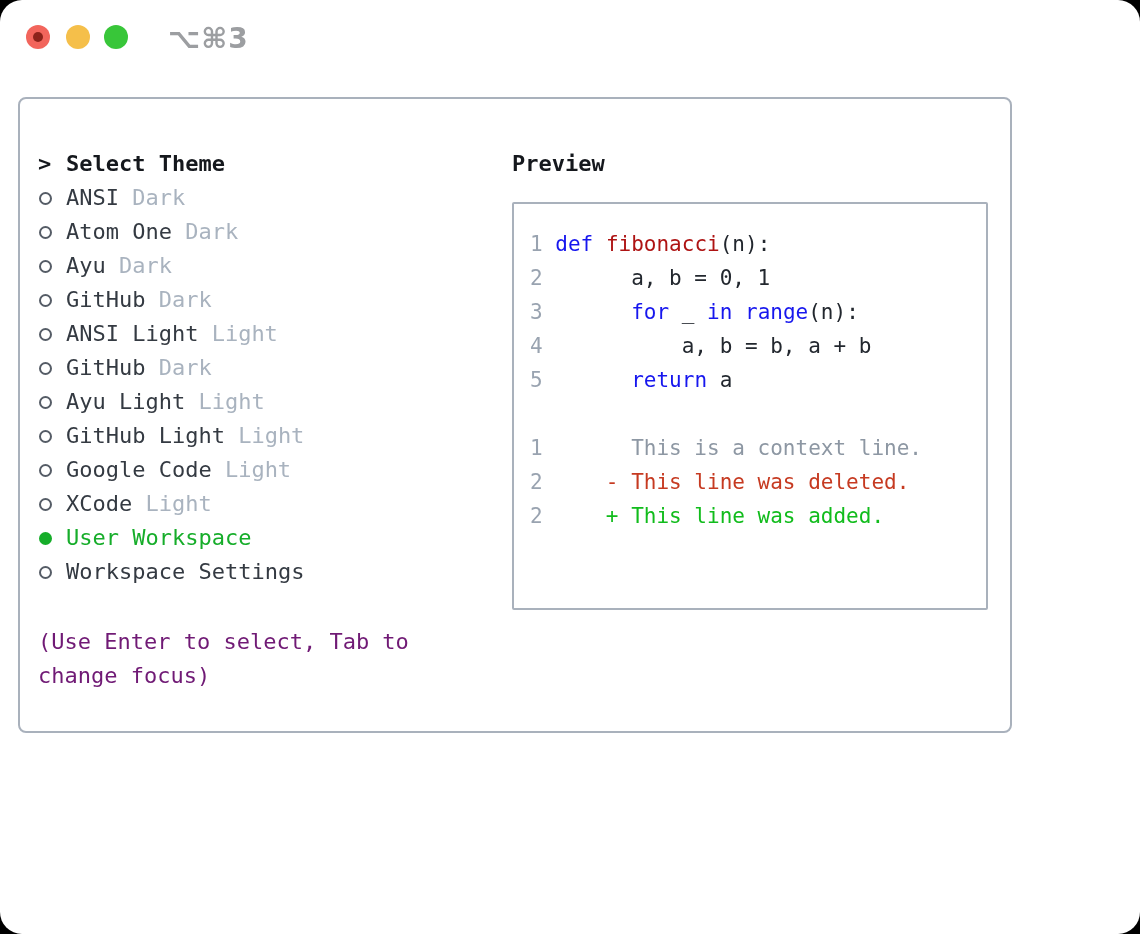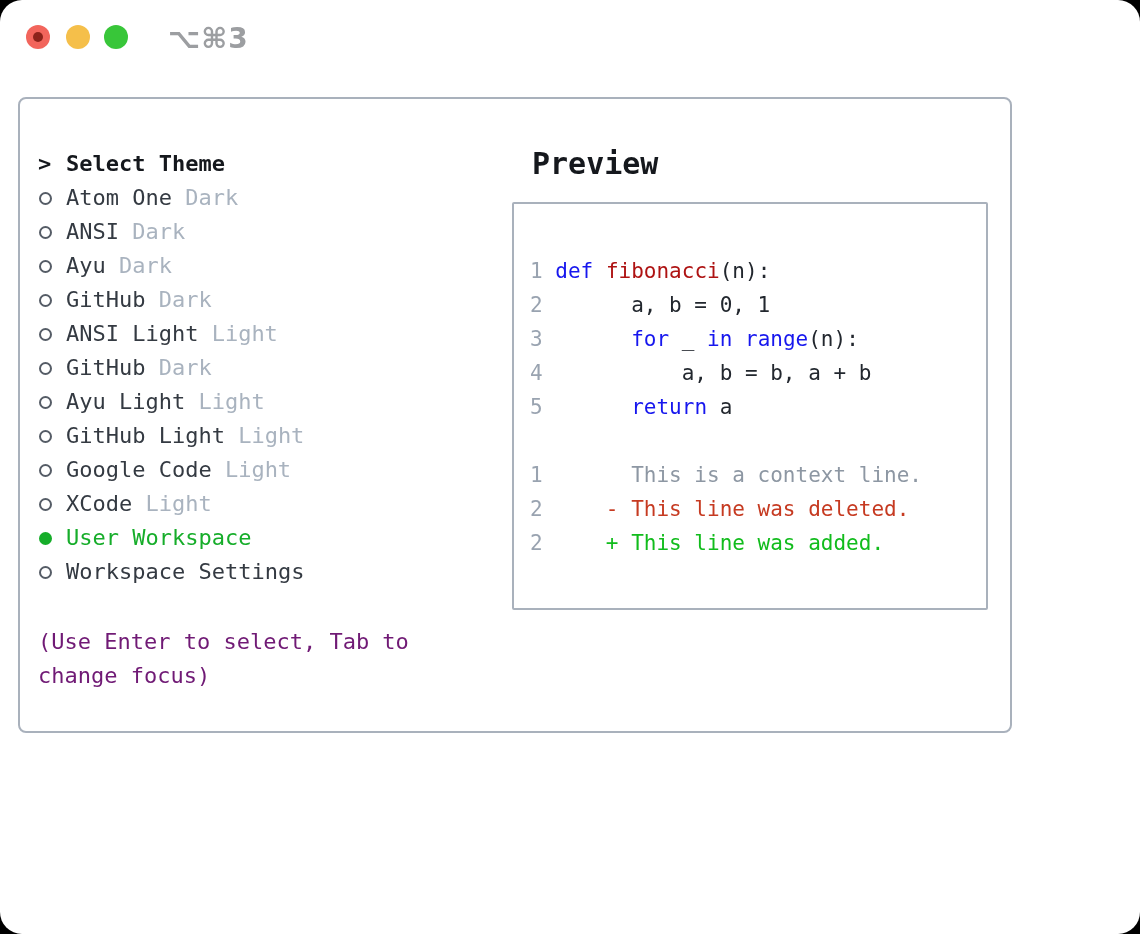--- a/index.html
+++ b/index.html
@@ -30,24 +30,24 @@
   .ring.sel{background:#16ad2a;border-color:#16ad2a;}
   .hdr{font-weight:bold;color:#15181d;}
   .item-label{color:#343a42;}
   .item-label.sel{color:#16ad2a;}
   .variant{color:#a9b3bf;margin-left:0.6em;}
   .apply-hdr{margin-top:34px;}
   .apply-hdr .label{color:#15181d;}
   .help{margin-top:36px;color:#701a75;}
 
   .right{position:absolute;left:492px;top:48px;}
-  .preview-title{height:34px;line-height:34px;font-size:30px;font-weight:bold;color:#15181d;margin-left:20px;}
+  .preview-title{height:34px;line-height:34px;font-size:22px;font-weight:bold;color:#15181d;margin-left:0;}
   .preview-box{position:absolute;left:18px;top:103px;width:476px;height:408px;
                border:2px solid #a9b1bc;border-radius:2px;box-sizing:border-box;background:#fff;}
-  .code{padding:50px 0 0 16px;font-size:21px;line-height:34px;white-space:pre;}
+  .code{padding:23px 0 0 16px;font-size:21px;line-height:34px;white-space:pre;}
   .code .line{height:34px;}
   .tok-num{color:#99a3b0;}
   .tok-kw{color:#1717ee;}
   .tok-fn{color:#ae1313;}
   .tok-plain{color:#22272e;}
   .tok-ctx{color:#8d97a3;}
   .tok-del{color:#c63a21;}
   .tok-add{color:#11bc1c;}
 </style>
 </head>
@@ -66,25 +66,25 @@
     </div>
 
     <div class="panel">
 
       <div class="left">
         <div class="row hdr">
           <span class="marker"><span class="cursor">&gt;</span></span><span>Select Theme</span>
         </div>
         <div id="theme-list">
   <div class="row option">
-    <span class="marker"><span class="ring"></span></span><span class="item-label">Atom One</span><span class="variant">Dark</span>
+    <span class="marker"><span class="ring"></span></span><span class="item-label">ANSI</span><span class="variant">Dark</span>
   </div>
 
   <div class="row option">
-    <span class="marker"><span class="ring"></span></span><span class="item-label">ANSI</span><span class="variant">Dark</span>
+    <span class="marker"><span class="ring"></span></span><span class="item-label">Atom One</span><span class="variant">Dark</span>
   </div>
 
   <div class="row option">
     <span class="marker"><span class="ring"></span></span><span class="item-label">Ayu</span><span class="variant">Dark</span>
   </div>
 
 
   <div class="row option">
     <span class="marker"><span class="ring"></span></span><span class="item-label">GitHub</span><span class="variant">Dark</span>
   </div>

